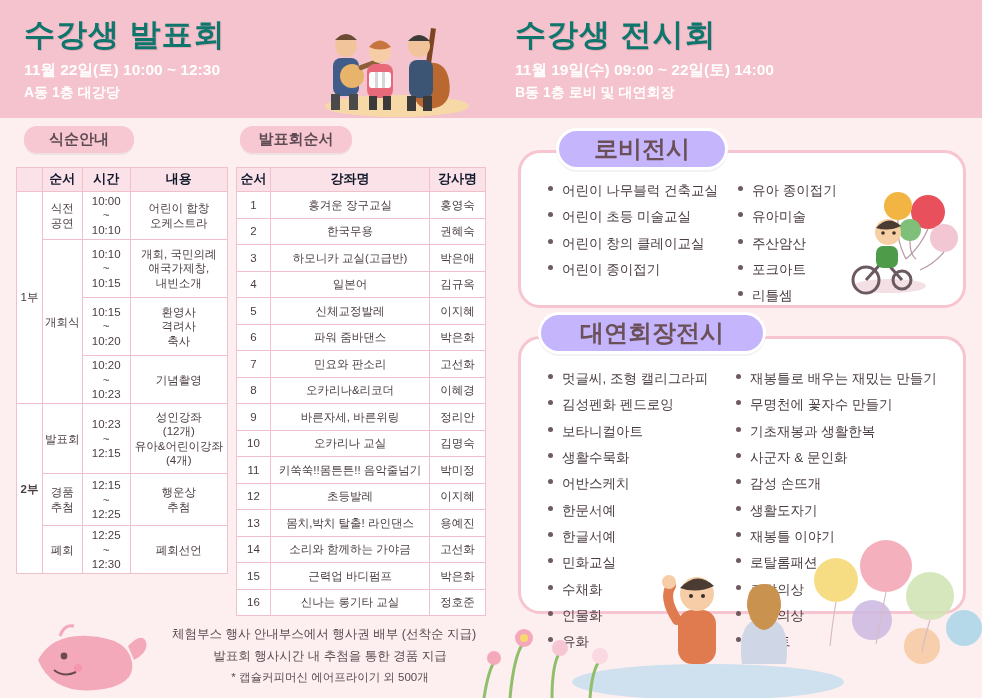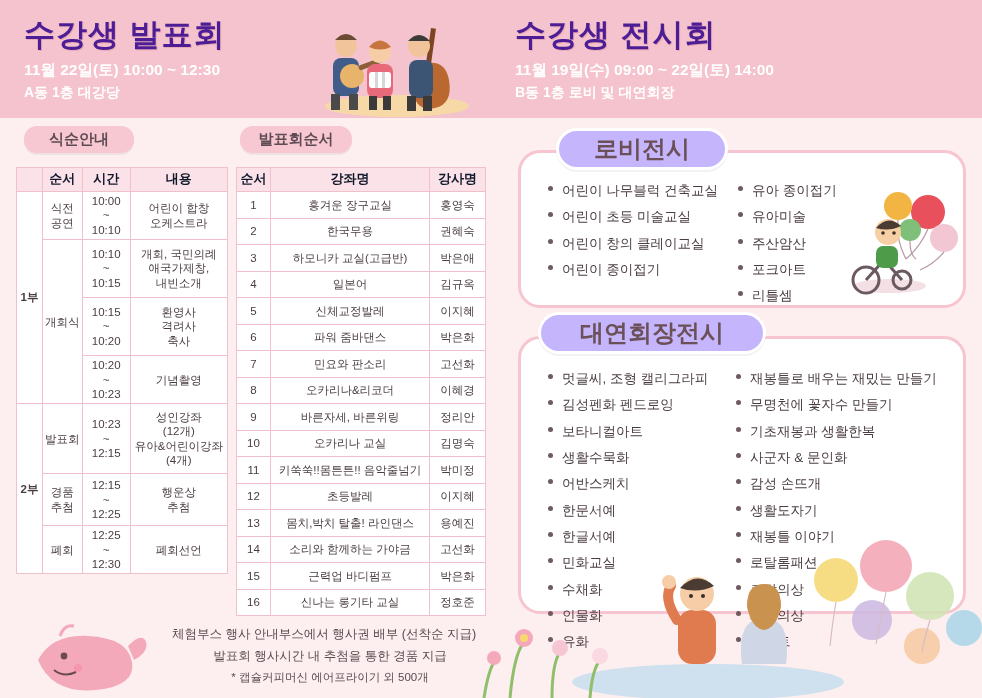--- a/index.html
+++ b/index.html
@@ -23,21 +23,21 @@
     position: absolute; top: 0; left: 0;
     width: 491px; height: 118px;
   }
   .header-right {
     position: absolute; top: 0; left: 491px;
     width: 491px; height: 118px;
   }
   .hdr-title {
     position: absolute; left: 24px; top: 14px;
     font-size: 31px; font-weight: bold;
-    color: #4c1d95;
+    color: #0f766e;
     letter-spacing: 1px;
     text-shadow: 1px 1px 0 #e8a9b6;
   }
   .hdr-line1 {
     position: absolute; left: 24px; top: 60px;
     font-size: 15.5px; font-weight: bold; color: #ffffff;
   }
   .hdr-line2 {
     position: absolute; left: 24px; top: 84px;
     font-size: 14px; font-weight: bold; color: #ffffff;
@@ -168,21 +168,21 @@
     <thead>
       <tr>
         <th style="width: 26px; background: rgb(251, 226, 232);"></th>
         <th style="width: 40px;">순서</th>
         <th style="width: 48px;">시간</th>
         <th style="width: 98px;">내용</th>
       </tr>
     </thead>
     <tbody>
       <tr style="height: 48px;">
-        <td rowspan="4" style="font-weight: bold;">1부</td>
+        <td rowspan="4" style="font-weight: normal;">1부</td>
         <td rowspan="1">식전<br>공연</td>
         <td>10:00<br>~<br>10:10</td>
         <td>어린이 합창<br>오케스트라</td>
       </tr>
       <tr style="height: 58px;">
         <td rowspan="3">개회식</td>
         <td>10:10<br>~<br>10:15</td>
         <td>개회, 국민의례<br>애국가제창,<br>내빈소개</td>
       </tr>
       <tr style="height: 58px;">

